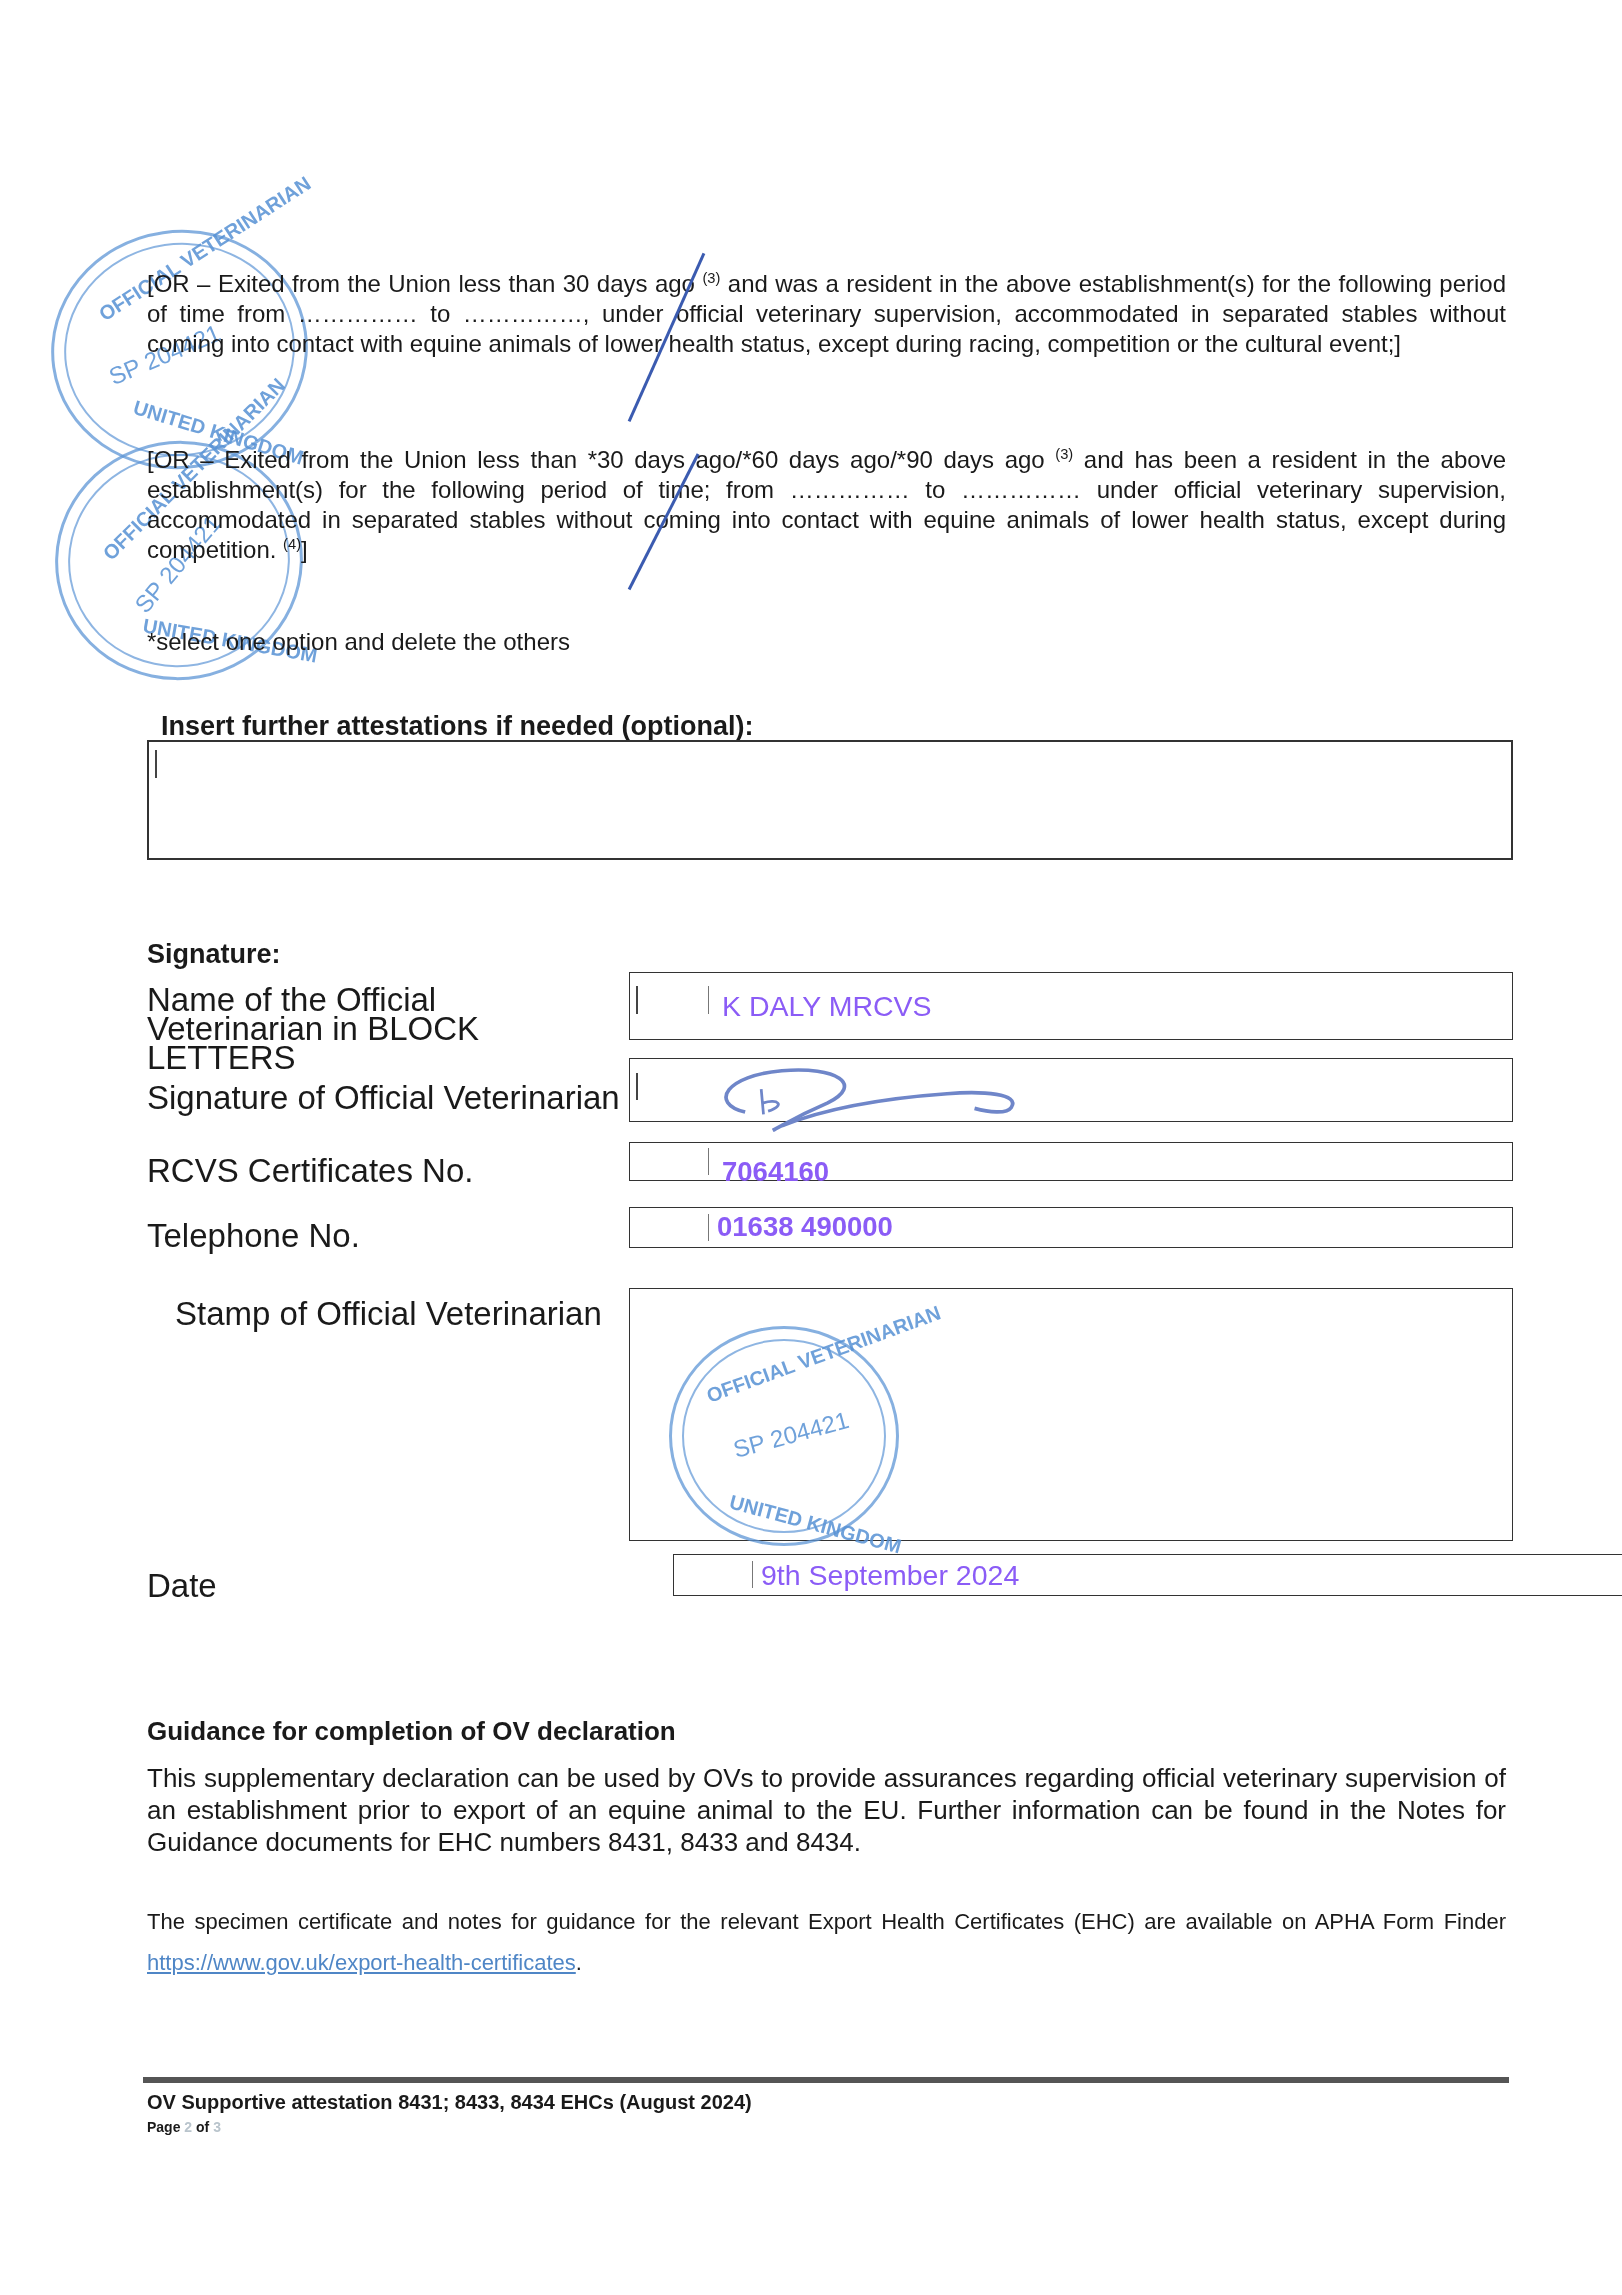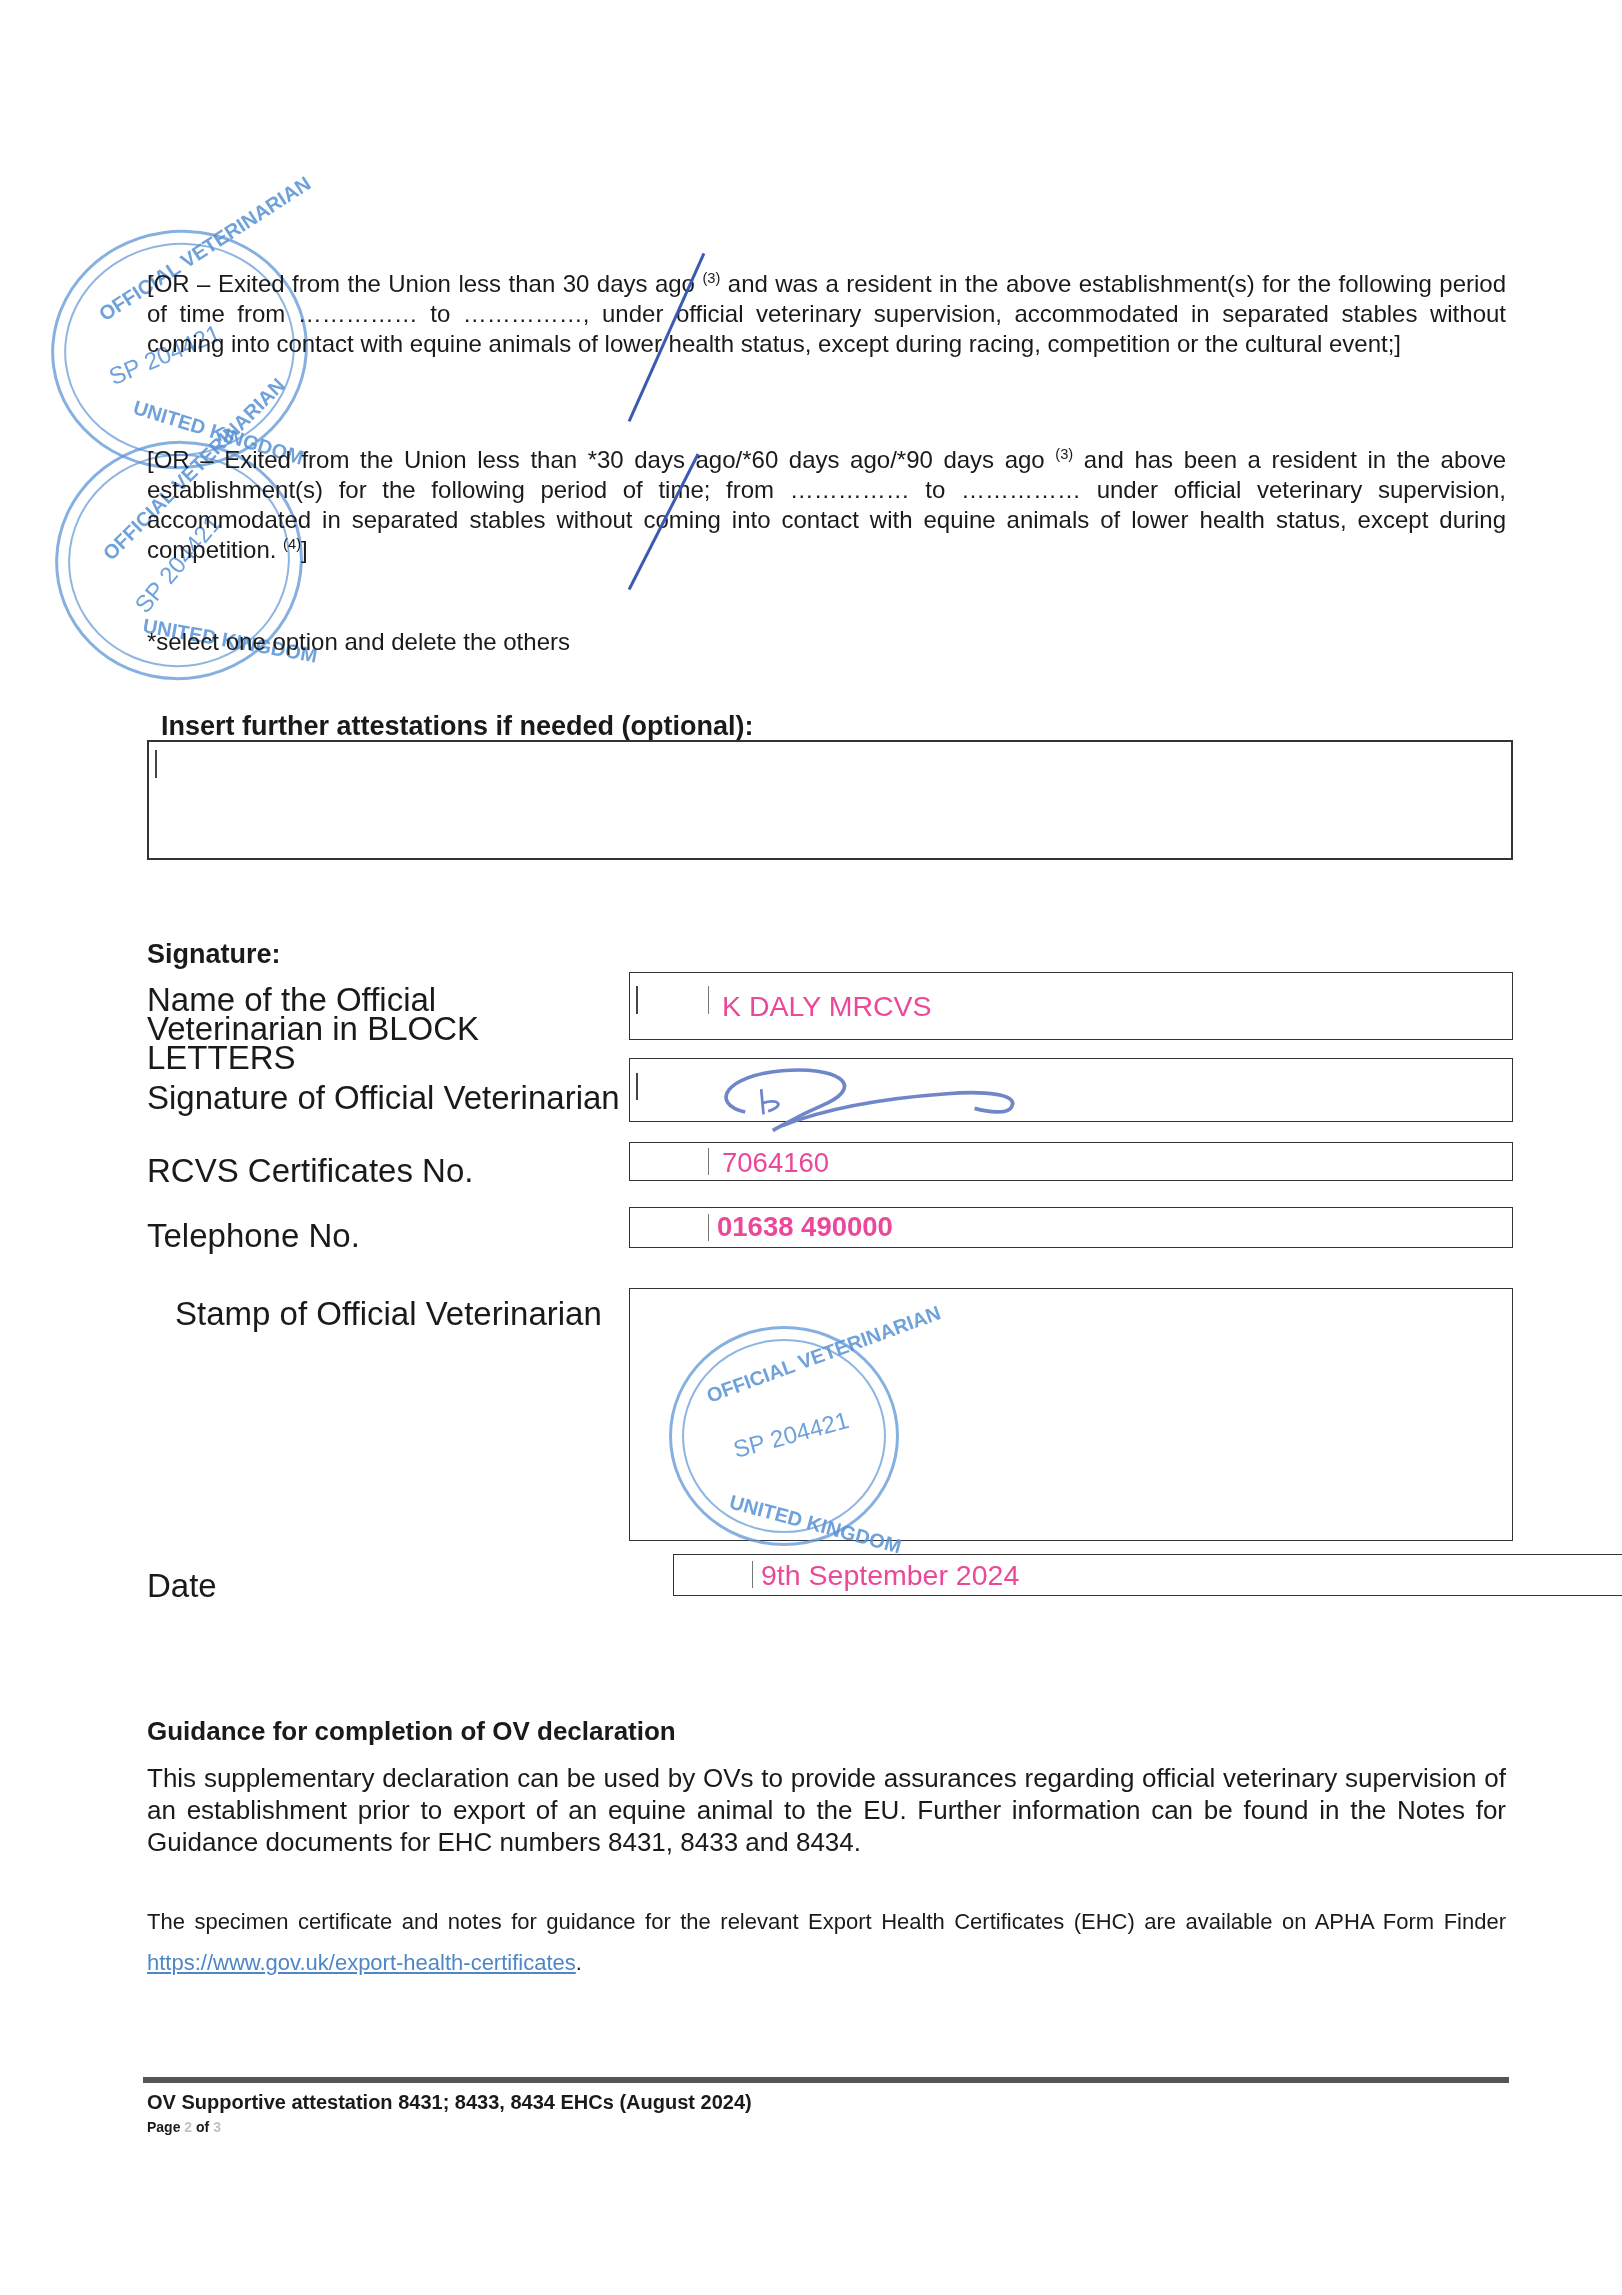--- a/index.html
+++ b/index.html
@@ -19,21 +19,21 @@
       position: absolute; border: 1.8px solid #333; background: #fff;
       box-sizing: border-box;
     }
     .box .tick {
       position: absolute; left: 6.4px; top: 8.3px; width: 1.4px; height: 27.5px; background: #444;
     }
     .box .inner-tick {
       position: absolute; left: 78px; top: 8.3px; width: 1.4px; height: 27.5px; background: #777;
     }
     .box-value {
-      position: absolute; left: 92px; font-size: 28.5px; font-weight: normal; color: #ec4899;
+      position: absolute; left: 92px; font-size: 28.5px; font-weight: normal; color: #8b5cf6;
     }
     .strike {
       position: absolute; height: 2.8px; background: #3b5bb0; transform-origin: left center;
     }
     .stamp {
       position: absolute; border-radius: 50%; border: 3.7px solid rgba(94,150,214,0.75);
       box-sizing: border-box;
     }
     .stamp::after {
       content: ""; position: absolute; inset: 10px; border-radius: 50%;
@@ -97,21 +97,21 @@
   <svg width="459" height="78" viewBox="0 0 1000 170" style="position:absolute; left:60px; top:-2.3px;">
     <path d="M120 120 C 40 100, 80 40, 200 30 C 320 20, 380 60, 300 100 C 230 130, 200 150, 180 160" fill="none" stroke="#6f86c9" stroke-width="8"></path>
     <path d="M155 70 L 160 125 M160 100 C 190 90, 210 105, 170 118" fill="none" stroke="#6f86c9" stroke-width="6"></path>
     <path d="M200 150 C 300 110, 420 90, 560 80 C 640 74, 720 80, 700 110 C 690 125, 650 120, 620 112" fill="none" stroke="#6f86c9" stroke-width="8"></path>
   </svg>
 </div>
 
 <div class="abs label" style="left:147px; top:1156px;">RCVS Certificates No.</div>
 <div class="box" style="left:629px; top:1142px; width:884px; height:39px;">
   <span class="inner-tick" style="top:4.6px;"></span>
-  <span class="box-value" style="top:4px; font-weight:normal; font-size:27.5px;">7064160</span>
+  <span class="box-value" style="top:13px; font-weight:bold; font-size:27.5px;">7064160</span>
 </div>
 
 <div class="abs label" style="left:147px; top:1221px;">Telephone No.</div>
 <div class="box" style="left:629px; top:1207px; width:884px; height:41px;">
   <span class="inner-tick" style="top:5.5px;"></span>
   <span class="box-value" style="top:2.8px; left:87px; font-weight:bold; font-size:27.5px;">01638 490000</span>
 </div>
 
 <div class="abs label" style="left:147px; top:1299px;margin-left:28px;">Stamp of Official Veterinarian</div>
 <div class="box" style="left:629px; top:1288px; width:884px; height:253px;">

